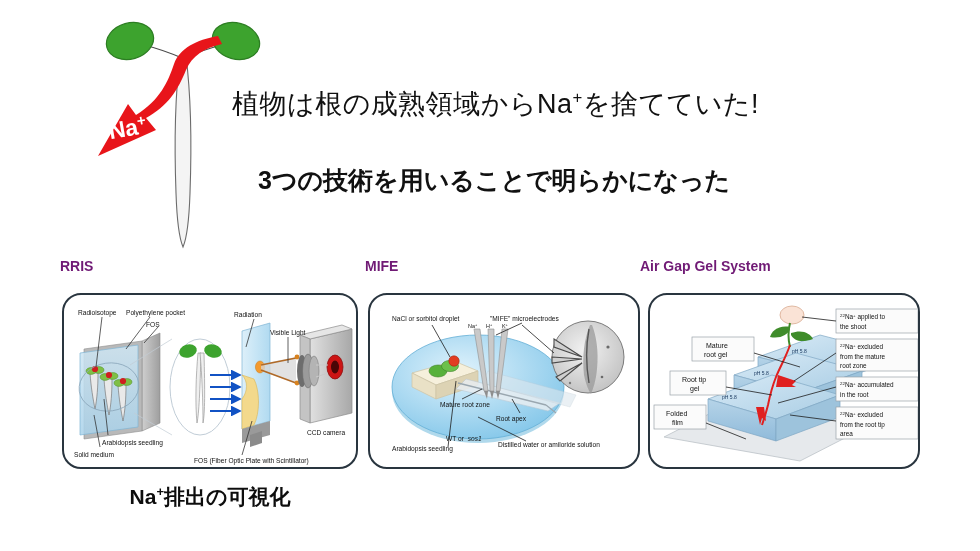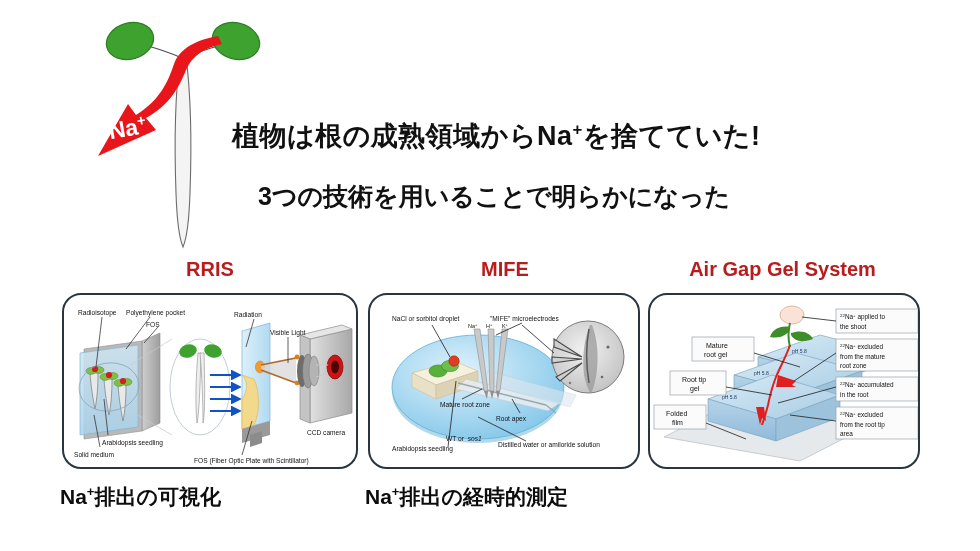--- a/index.html
+++ b/index.html
@@ -11,53 +11,53 @@
     position:relative;
   }
   .stage{position:absolute;left:0;top:0;width:980px;height:551px;}
 
   
   #hero-seedling{position:absolute;left:72px;top:18px;width:230px;height:235px;}
 
   
   #title-block{position:absolute;left:232px;top:88px;width:700px;}
   .title-line1{
-    font-size:27px;font-weight:bold;color:#111;letter-spacing:.5px;
-    white-space:nowrap;line-height:1.25;margin-top:32px;
-  }
-  .title-sub{margin-top:26px;}
+    font-size:27px;font-weight:normal;color:#111;letter-spacing:.5px;
+    white-space:nowrap;line-height:1.25;
+  }
+  .title-sub{margin-top:42px;}
   .title-line2,.title-line3{
     font-size:25px;font-weight:bold;color:#111;white-space:nowrap;line-height:1.34;
   }
   .title-line2{padding-left:26px;}
   sup.chg{font-size:.62em;vertical-align:super;line-height:0;}
 
   
   .panel-head{
-    position:absolute;font-size:20px;font-weight:bold;color:#b91c1c;
-    text-align:center;white-space:nowrap;
+    position:absolute;font-size:14px;font-weight:bold;color:#701a75;
+    text-align:left;white-space:nowrap;
   }
   #head-rris{left:60px;top:258px;width:300px;}
   #head-mife{left:365px;top:258px;width:280px;}
   #head-agg{left:640px;top:258px;width:285px;}
 
   
   .panel{
     position:absolute;top:293px;height:176px;
     border:2.4px solid #29353f;border-radius:19px;
     background:#ffffff;box-sizing:border-box;overflow:hidden;
   }
   #panel-rris{left:62px;width:296px;}
   #panel-mife{left:368px;width:272px;}
   #panel-agg{left:648px;width:272px;}
 
   
   .cap{
     position:absolute;top:483px;font-size:21px;font-weight:bold;color:#0d0d0d;
-    text-align:left;white-space:nowrap;
+    text-align:center;white-space:nowrap;
   }
   #cap-rris{left:60px;width:300px;}
   #cap-mife{left:365px;width:280px;}
   #cap-agg{left:643px;width:285px;}
 
   .lbl{font-family:"Liberation Sans","DejaVu Sans",sans-serif;}
 </style>
 </head>
 <body>
 
@@ -418,15 +418,14 @@
           <path d="M186 26 L152 22"></path>
           <path d="M186 58 L144 86"></path>
           <path d="M186 92 L128 108"></path>
           <path d="M186 126 L140 120"></path>
         </g>
       </g>
     </svg>
   </div>
 
   <div class="cap" id="cap-rris"><span>Na</span><sup class="chg">+</sup><span>排出の可視化</span></div>
-  <div class="cap" id="cap-mife"><span>Na</span><sup class="chg">+</sup><span>排出の経時的測定</span></div>
 
 </div>
 
 </body></html>

